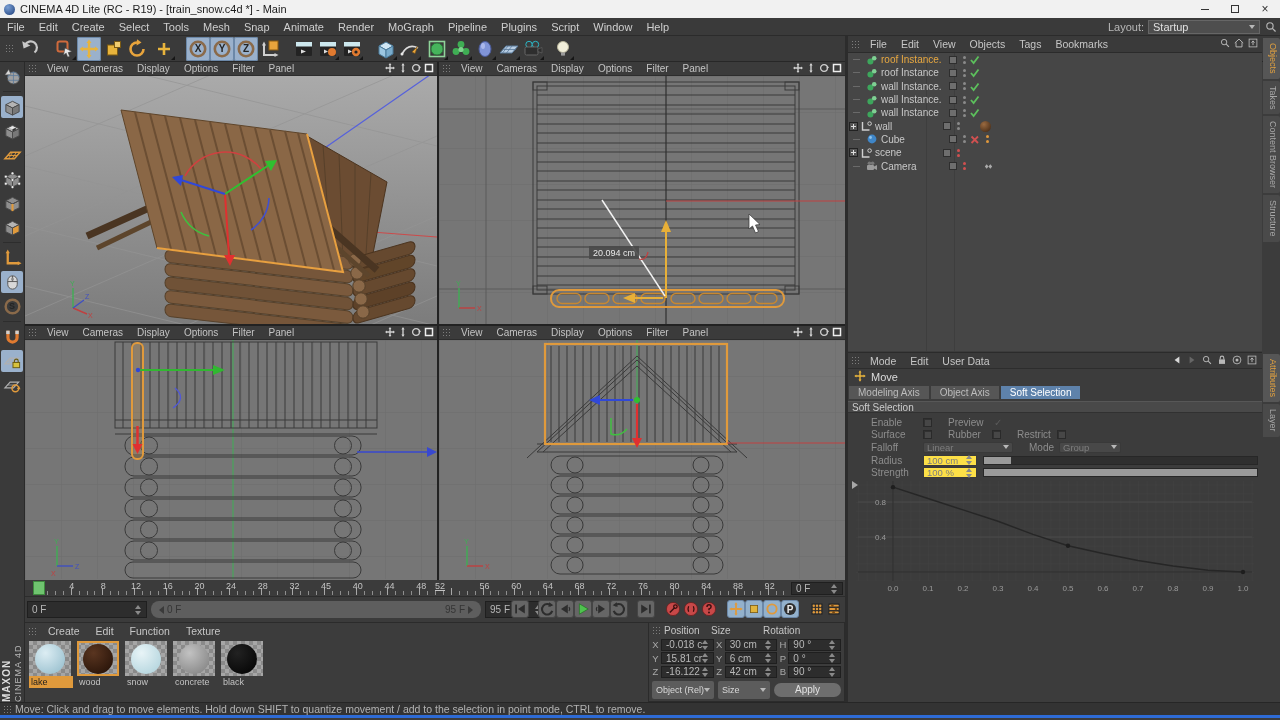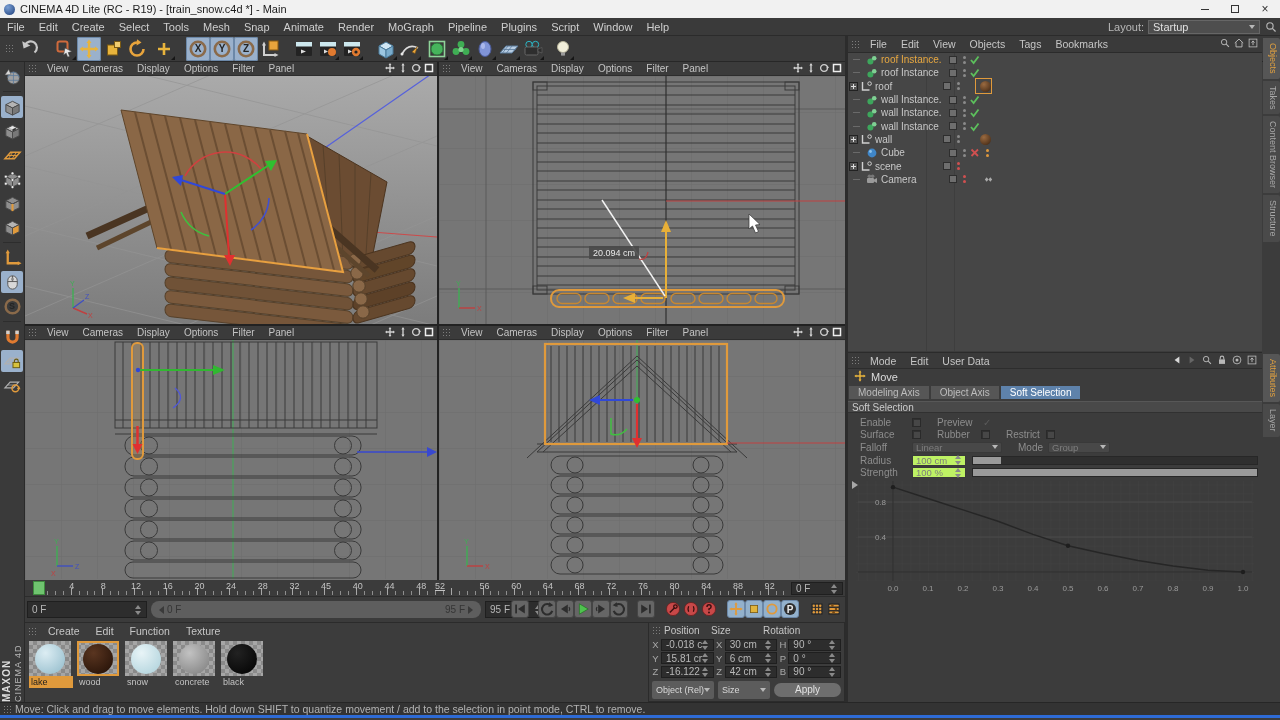--- a/index.html
+++ b/index.html
@@ -114,27 +114,27 @@
   .ammenu{height:16px;background:#3a3a3a;border-bottom:1px solid #2d2d2d;display:flex;align-items:center;font-size:10.5px;color:#c6c6c6}
   .ammenu .mi{padding:0 7px}
   .amicons{margin-left:auto;display:flex;gap:3px;padding-right:4px}
   .amicons svg{width:12px;height:12px}
   .toolrow{height:16px;display:flex;align-items:center;gap:5px;padding-left:6px;color:#dcdcdc;font-size:11px}
   .toolrow svg{width:12px;height:12px}
   .atabs{display:flex;gap:2px;padding:1px 0 0 1px;height:14px}
   .atab{padding:0 9px;background:#565656;color:#bcbcbc;display:flex;align-items:center;font-size:10px}
   .atab.active{background:#5e82ab;color:#fff}
   .sect{height:12px;background:#494949;border-top:1px solid #575757;border-bottom:1px solid #313131;display:flex;align-items:center;padding-left:4px;color:#cccccc;margin-top:2px}
-  .prow{display:flex;align-items:center;height:12.6px;color:#8d8d8d;padding-left:12px}
+  .prow{display:flex;align-items:center;height:12.6px;color:#8d8d8d;padding-left:23px}
   .plab{display:inline-block}
   .w52{width:52px}.w44{width:44px}.ml16{margin-left:16px}
   .cb{width:9px;height:9px;background:#474747;border:1px solid #2a2a2a;box-shadow:inset 1px 1px 0 rgba(0,0,0,.3);flex:none}
   .pcheck{color:#5a5a5a;font-size:10px;margin-left:2px}
   .psel{width:90px;height:11px;background:#484848;border:1px solid #393939;border-radius:2px;color:#7e7e7e;display:flex;align-items:center;padding:0 3px;font-size:9.5px}
-  .pfield{width:54px;height:11px;background:#bef264;border:1px solid #393939;color:#7e7e7e;display:flex;align-items:center;padding:0 3px;font-size:9.5px;flex:none}
+  .pfield{width:54px;height:11px;background:#fde047;border:1px solid #393939;color:#7e7e7e;display:flex;align-items:center;padding:0 3px;font-size:9.5px;flex:none}
   .ptrack{flex:1;height:9px;background:#2f2f2f;border:1px solid #272727;margin:0 4px 0 6px}
   .pfill{height:100%;background:#9a9a9a}
   .curvezone{position:relative;margin-top:2px}
   .curvetoggle{position:absolute;left:4px;top:0;width:0;height:0;border-top:4px solid transparent;border-bottom:4px solid transparent;border-left:6px solid #a8a8a8}
   
   .rtabs{position:absolute;left:1263px;width:17px;display:flex;flex-direction:column;gap:2px}
   .vtab{writing-mode:vertical-rl;font-size:9px;color:#a8a8a8;background:#4a4a4a;padding:5px 2px;border-radius:0 2px 2px 0;text-align:center}
   .vtab.active{color:#e0a040;background:#565656}
   
   .statusbar{position:absolute;left:0;top:702px;width:1280px;height:13px;background:#333;border-top:1px solid #262626;display:flex;align-items:center;font-size:10.5px;color:#b2b2b2}
@@ -1307,37 +1307,20 @@
           <span class="laysq"></span>
           <span class="dots">
             <i style="background: rgb(138, 138, 138);"></i>
             <i style="background: rgb(138, 138, 138);"></i>
           </span>
           <span class="stateic"><svg viewBox="0 0 11 11">
               <path d="M2 6 L4.6 9 L9.5 2.5" stroke="#5cc05c" stroke-width="1.8" fill="none"></path>
             </svg></span>
         </div>
         <div class="orow">
-          <span class="expander"></span>
-          <span class="oicon"><svg viewBox="0 0 12 12">
-              <path d="M2.5 2 V10 H9.5" fill="none" stroke="#d0d0d0" stroke-width="1.4"></path>
-              <circle cx="9.6" cy="3.6" r="1.8" fill="none" stroke="#d0d0d0"></circle>
-            </svg></span>
-          <span class="oname">roof</span>
-          <span class="laysq"></span>
-          <span class="dots">
-            <i style="background: rgb(138, 138, 138);"></i>
-            <i style="background: rgb(138, 138, 138);"></i>
-          </span>
-          <span class="stateic"></span>
-          <span class="matwrap sel">
-            <span class="matball"></span>
-          </span>
-        </div>
-        <div class="orow">
           <span class="treedash"></span>
           <span style="width: 4px;"></span>
           <span class="oicon"><svg viewBox="0 0 12 12">
               <circle cx="4.4" cy="7.4" r="3" fill="#3da65c"></circle>
               <circle cx="8.2" cy="4.2" r="2.3" fill="#7fd093"></circle>
             </svg></span>
           <span class="oname">wall Instance.2</span>
           <span class="laysq"></span>
           <span class="dots">
             <i style="background: rgb(138, 138, 138);"></i>

